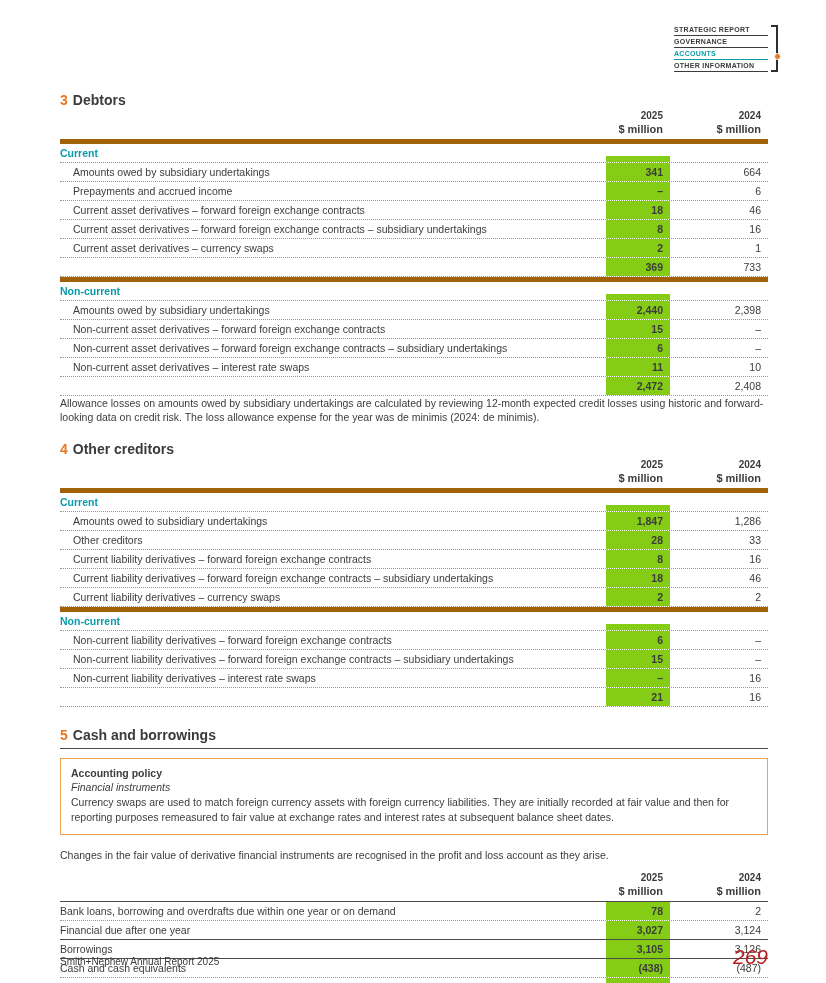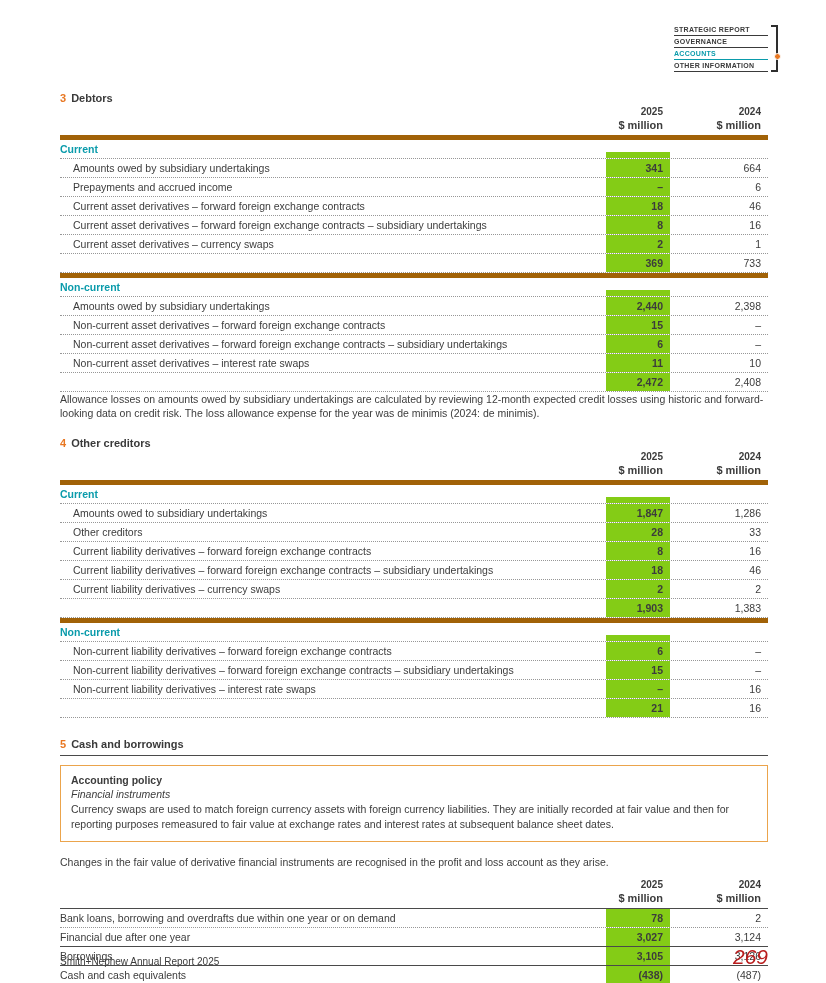--- a/index.html
+++ b/index.html
@@ -15,21 +15,21 @@
   .nav-bracket { position:absolute; top:1px; bottom:0; right:-10px; width:6px;
                  border-right:2px solid #2e2e2e; }
   .nav-bracket::before, .nav-bracket::after { content:""; position:absolute; right:0; width:5px; height:2px; background:#2e2e2e; }
   .nav-bracket::before { top:0; }
   .nav-bracket::after { bottom:0; }
   .nav-dot { position:absolute; right:-13px; top:29px; width:7px; height:7px; border-radius:50%;
              background:#e87722; border:1px solid #fff; }
 
   .content { position:absolute; left:60px; right:58px; top:92px; }
 
-  .sec-head { font-size:11px; font-weight:bold; color:#3a3a3a; }
+  .sec-head { font-size:14px; font-weight:bold; color:#3a3a3a; }
   .sec-num { color:#e87722; margin-right:5px; }
   .sec-head.ruled { border-bottom:1px solid #4a4a4a; padding-bottom:5px; }
 
   
   .ftable { width:100%; font-size:10.5px; }
   .trow { display:flex; align-items:flex-end;gap:34px; }
   .tlabel { flex:1; padding:3px 8px 3px 0; }
   .indent { padding-left:13px; }
   .tval { width:64px; text-align:right; padding:3px 7px; }
   .v25 { background:#84cc16; font-weight:bold; }
@@ -196,25 +196,20 @@
         <div class="trow data-row dotted">
           <div class="tlabel indent">Current liability derivatives – forward foreign exchange contracts – subsidiary undertakings</div>
           <div class="tval v25">18</div>
           <div class="tval v24">46</div>
         </div>
         <div class="trow data-row dotted">
           <div class="tlabel indent">Current liability derivatives – currency swaps</div>
           <div class="tval v25">2</div>
           <div class="tval v24">2</div>
         </div>
-        <div class="trow total-row">
-          <div class="tlabel"></div>
-          <div class="tval v25">1,903</div>
-          <div class="tval v24">1,383</div>
-        </div>
         <div class="trow group-row">
           <div class="tlabel ghead">Non-current</div>
           <div class="tval v25"></div>
           <div class="tval v24"></div>
         </div>
         <div class="trow data-row dotted">
           <div class="tlabel indent">Non-current liability derivatives – forward foreign exchange contracts</div>
           <div class="tval v25">6</div>
           <div class="tval v24">–</div>
         </div>

